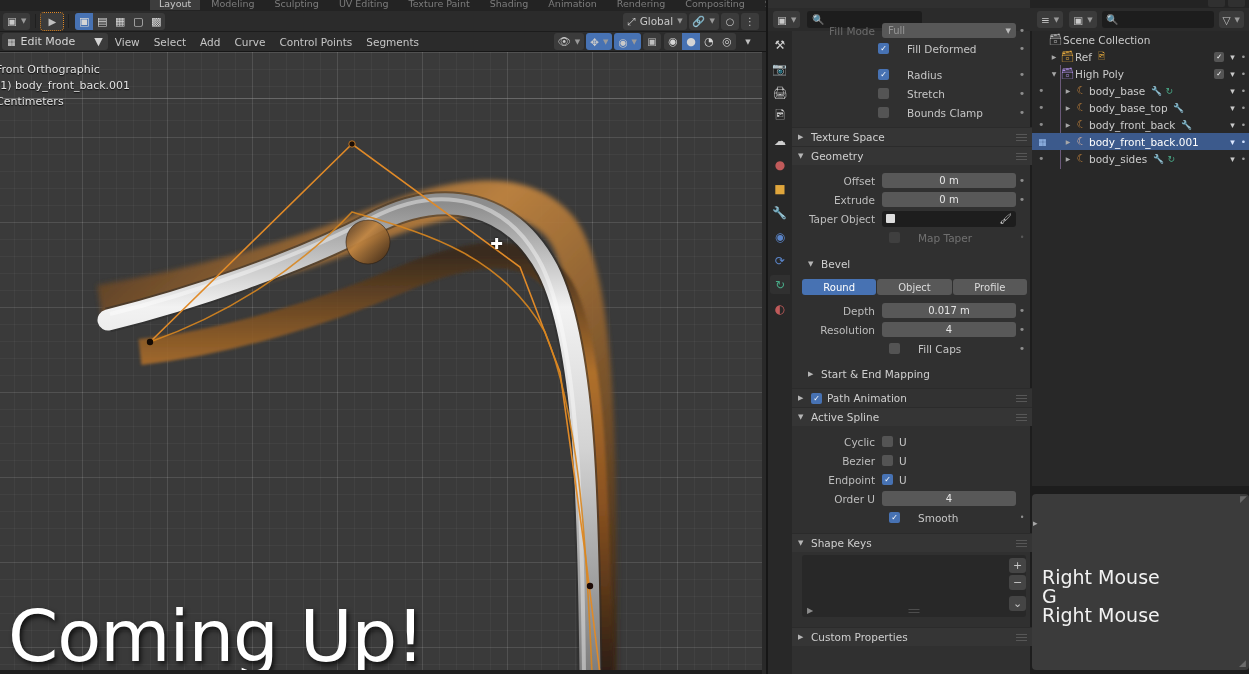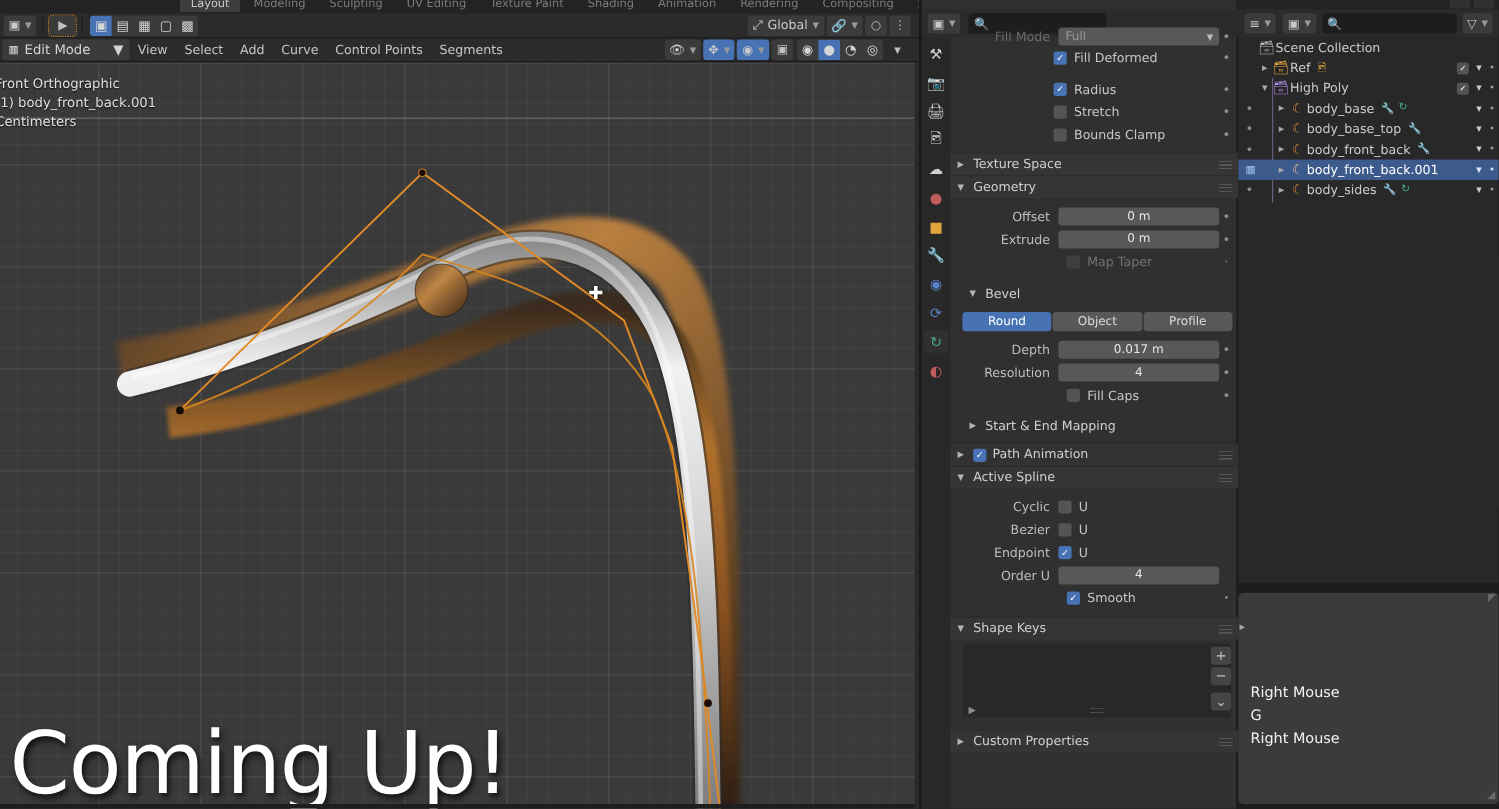--- a/index.html
+++ b/index.html
@@ -122,21 +122,21 @@
     display:flex;align-items:center;justify-content:center;
   }
   .pdot{width:12px;text-align:center;color:#8e8e8e;font-size:11px;line-height:10px;}
   .pdot.sm{font-size:8px;}
   .chk{
     width:11px;height:11px;border-radius:2px;background:#545454;display:inline-flex;
     align-items:center;justify-content:center;flex:none;
   }
   .chk.on{background:#4772b3;color:#fff;font-size:8px;}
   .chk.on::after{content:"\2713";line-height:11px;}
-  .cbrow{display:flex;align-items:center;gap:6px;height:19px;padding-left:97px;}
+  .cbrow{display:flex;align-items:center;gap:18px;height:19px;padding-left:97px;}
   .cbrow .t{font-size:10.5px;color:#c6c6c6;}
   .panelhdr{
     display:flex;align-items:center;height:19px;gap:5px;padding-left:6px;
     background:#353535;border-top:1px solid #2b2b2b;position:relative;
   }
   .panelhdr.sub{background:transparent;border-top:none;padding-left:16px;}
   .tri{font-size:7px;color:#b5b5b5;width:8px;}
   .ptitle{font-size:10.5px;color:#cfcfcf;}
   .grip{position:absolute;right:5px;top:6px;width:11px;height:7px;
     background:repeating-linear-gradient(to bottom,#575757 0 1px,transparent 1px 3px);}
@@ -184,21 +184,21 @@
   .ochk{width:10px;height:10px;background:#545454;border-radius:2px;display:flex;align-items:center;justify-content:center;font-size:7px;color:#fff;}
   .vline{position:absolute;left:28px;top:0;width:1px;height:100%;background:#6b5a7a;}
   .dotcol{position:absolute;left:6px;color:#8c8c8c;font-size:11px;line-height:10px;}
 
   
   .keypanel{
     position:absolute;left:1032px;top:494px;width:217px;height:176px;
     background:#3b3b3b;border-radius:4px;
   }
   .keytext{
-    position:absolute;left:10px;top:74px;font-size:12px;color:#f2f2f2;line-height:19px;
+    position:absolute;left:10px;top:74px;font-size:19px;color:#f2f2f2;line-height:19px;
     font-family:"DejaVu Sans",sans-serif;
   }
   .key-arrow{position:absolute;left:1px;top:24px;color:#aaa;font-size:9px;}
   .kp-corner{position:absolute;right:3px;bottom:2px;color:#6a6a6a;font-size:9px;}
   .kp-corner2{position:absolute;right:2px;top:0px;color:#6a6a6a;font-size:9px;}
   .gap-strip{position:absolute;left:1030px;top:486px;width:219px;height:8px;background:#1d1d1d;}
 </style>
 </head>
 <body>
 
@@ -433,20 +433,28 @@
       <div class="prow">
         <div class="plabel">Offset</div>
         <div class="pfield">0 m</div>
         <div class="pdot">•</div>
       </div>
       <div class="prow">
         <div class="plabel">Extrude</div>
         <div class="pfield">0 m</div>
         <div class="pdot">•</div>
       </div>
+      <div class="prow">
+        <div class="plabel">Taper Object</div>
+        <div class="taperfield">
+          <span class="minibox"></span>
+          <span style="font-size:10px;color:#cfcfcf;">🖌</span>
+        </div>
+        <div class="pdot"></div>
+      </div>
       <div class="cbrow dim" style="padding-left:97px;position:relative;">
         <span class="chk"></span>
         <span class="t">Map Taper</span>
         <span class="pdot sm" style="position:absolute;right:4px;">•</span>
       </div>
 
       <div style="height:7px;"></div>
 
       <div class="panelhdr sub">
         <span class="tri">▼</span>

